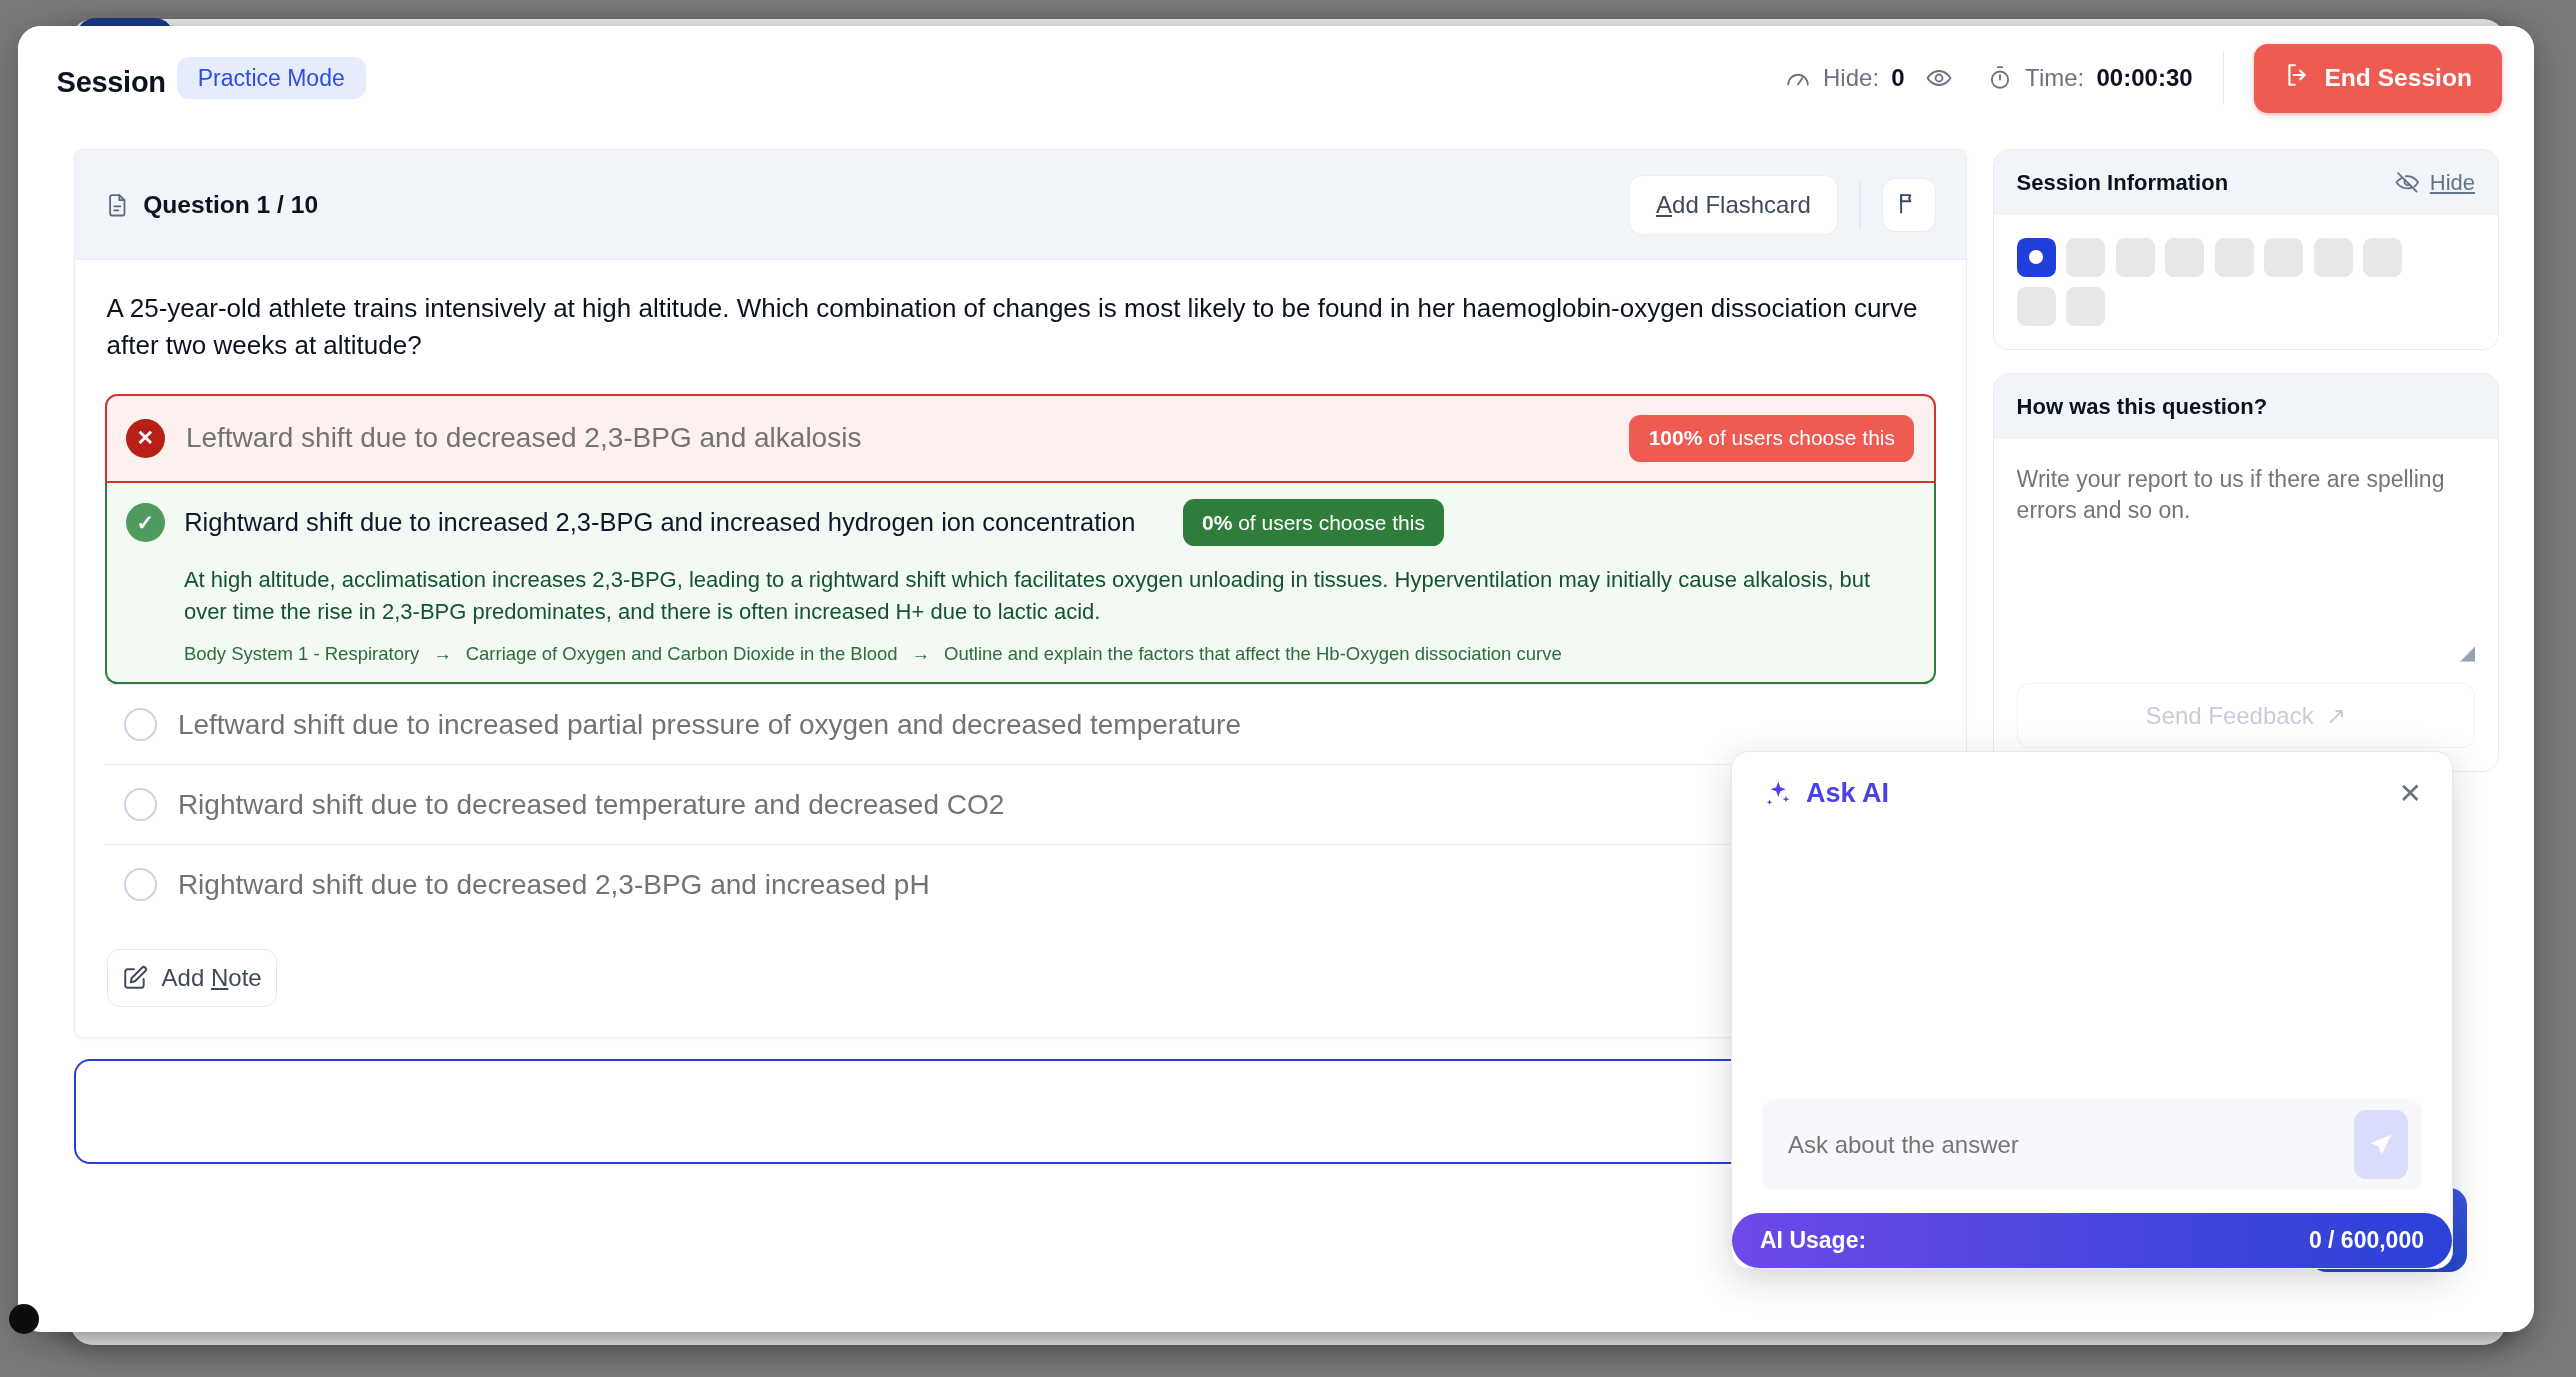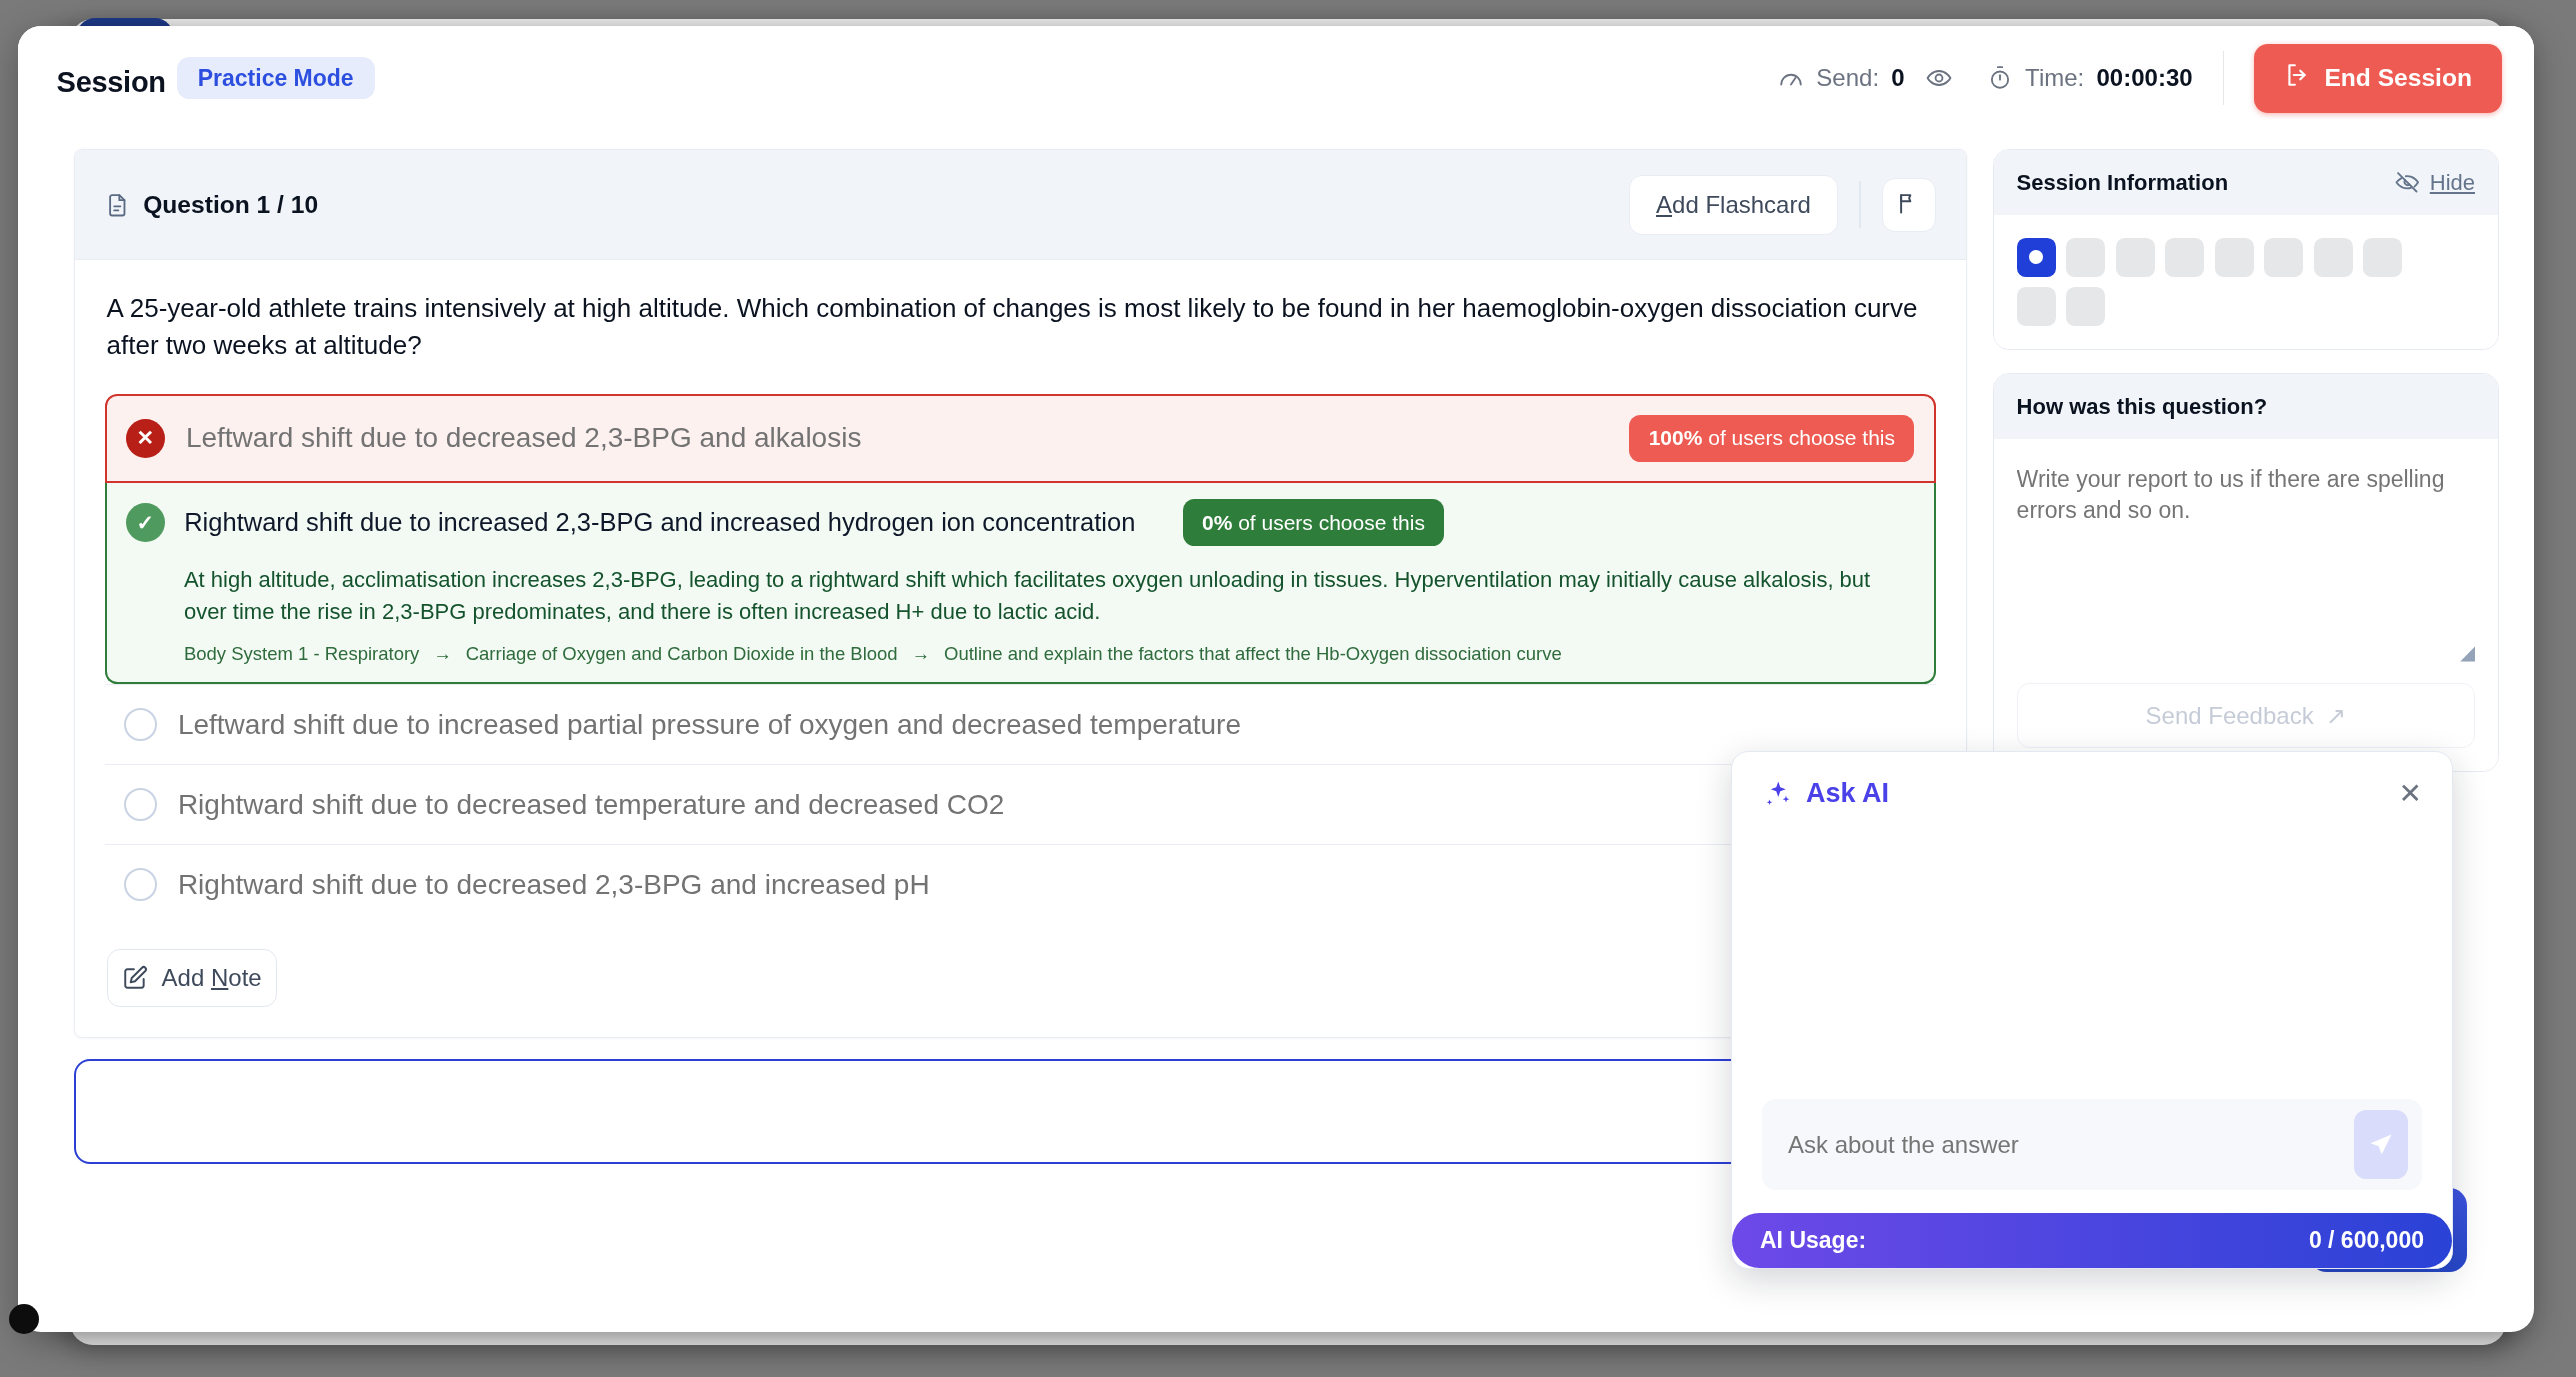--- a/index.html
+++ b/index.html
@@ -40,21 +40,21 @@
 
   
   .app-header {
     position: absolute; left: 0; top: 0; right: 0; height: 104px;
     background: #fff; display: flex; align-items: center;
     padding: 0 32px 0 39px;
   }
   .hdr-left { display: flex; align-items: flex-end; gap: 11px; }
   .hdr-title { font-size: 29px; font-weight: 700; color: #0b1220; letter-spacing: -0.3px; }
   .mode-pill {
-    background: #e6ecfb; color: #2d4fe0; font-size: 23px; font-weight: 700;
+    background: #e6ecfb; color: #2d4fe0; font-size: 23px; font-weight: 400;
     padding: 9.7px 21px; border-radius: 12.3px; line-height: 1;
   }
   .hdr-right { margin-left: auto; display: flex; align-items: center; gap: 0; }
   .stat-group { display: flex; align-items: center; gap: 12.3px; color: #6b7280; font-size: 24px; }
   .stat-group .val { color: #0b1220; font-weight: 700; }
   .stat-sep { width: 1.8px; height: 54px; background: #e5e7eb; margin: 0 30px; }
   .icon-btn-plain { display: inline-flex; align-items: center; justify-content: center;
     color: #6b7280; }
   .end-session {
     display: flex; align-items: center; gap: 14px;
@@ -260,21 +260,21 @@
       </div>
 
       <div class="hdr-right">
         <div class="stat-group">
           <span class="icon-btn-plain">
             <svg width="26" height="26" viewBox="0 0 24 24" fill="none" stroke="currentColor" stroke-width="1.7" stroke-linecap="round" stroke-linejoin="round">
                 <path d="M3 18a9 9 0 1 1 18 0"></path>
                 <path d="M12 18l4-6"></path>
               </svg>
           </span>
-          <span>Send:</span>
+          <span>Hide:</span>
           <span class="val">0</span>
           <span class="icon-btn-plain" style="margin-left:8.8px">
             <svg width="26" height="26" viewBox="0 0 24 24" fill="none" stroke="currentColor" stroke-width="1.7">
                 <path d="M1.5 12S5 5.5 12 5.5 22.5 12 22.5 12 19 18.5 12 18.5 1.5 12 1.5 12Z"></path>
                 <circle cx="12" cy="12" r="3.2"></circle>
               </svg>
           </span>
         </div>
 
         <div class="stat-group" style="margin-left:35px">

